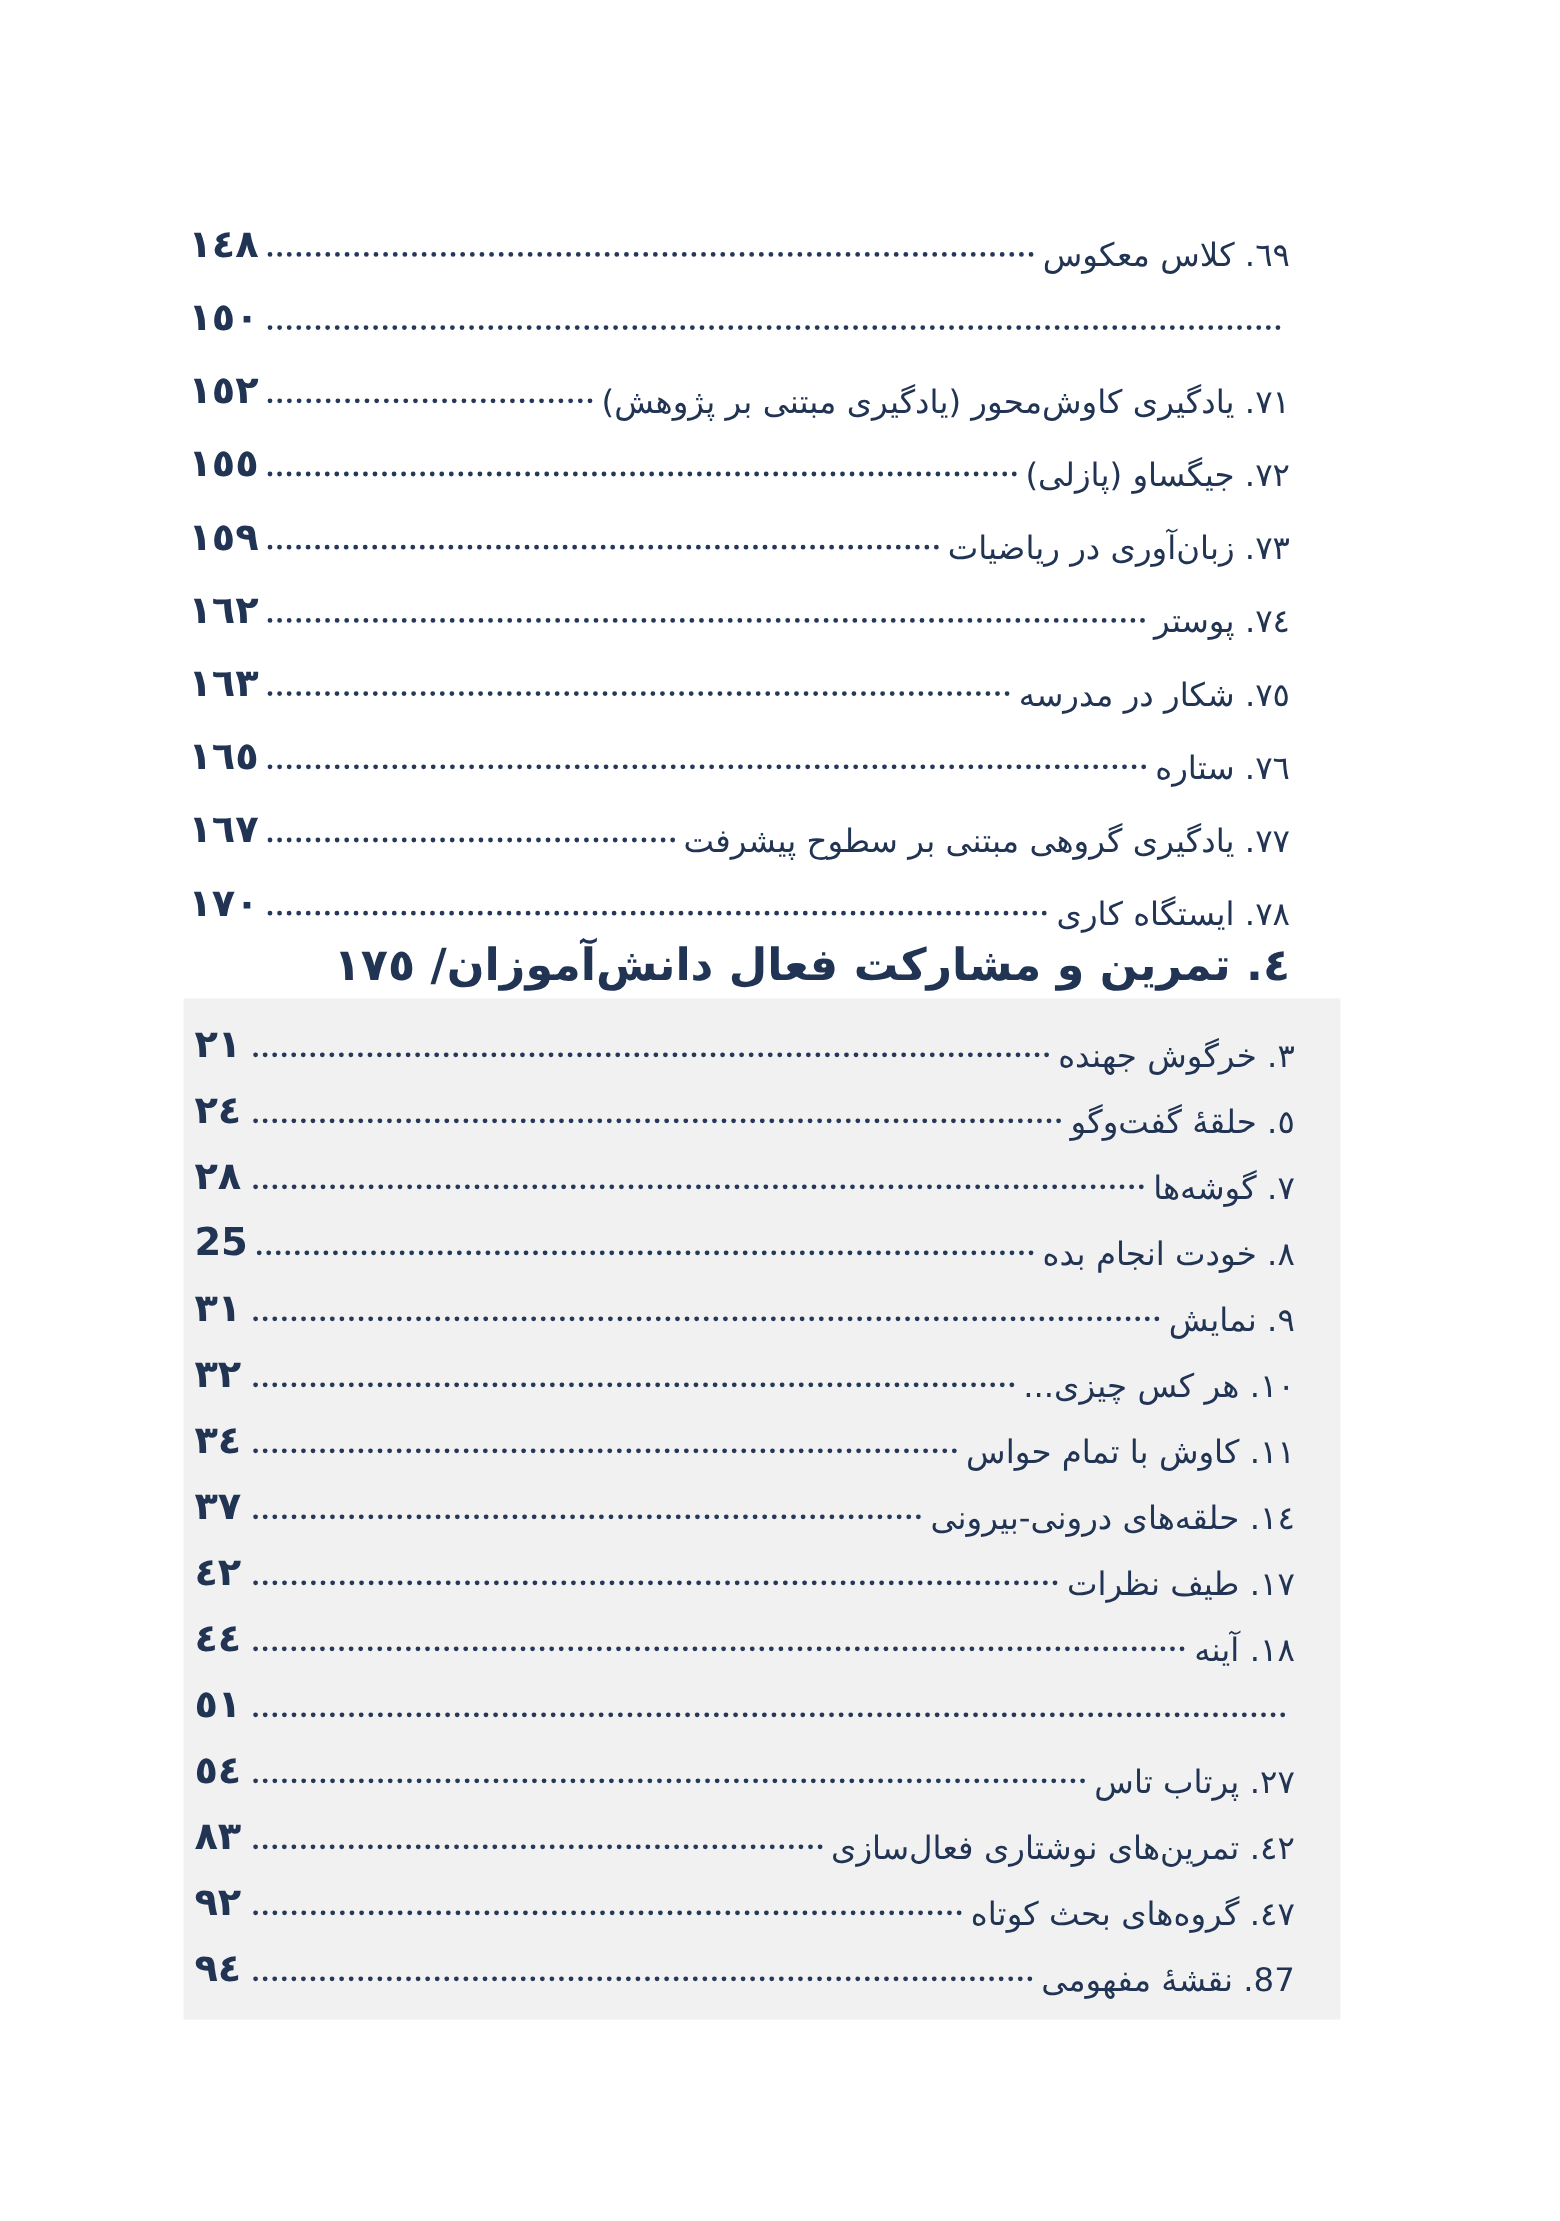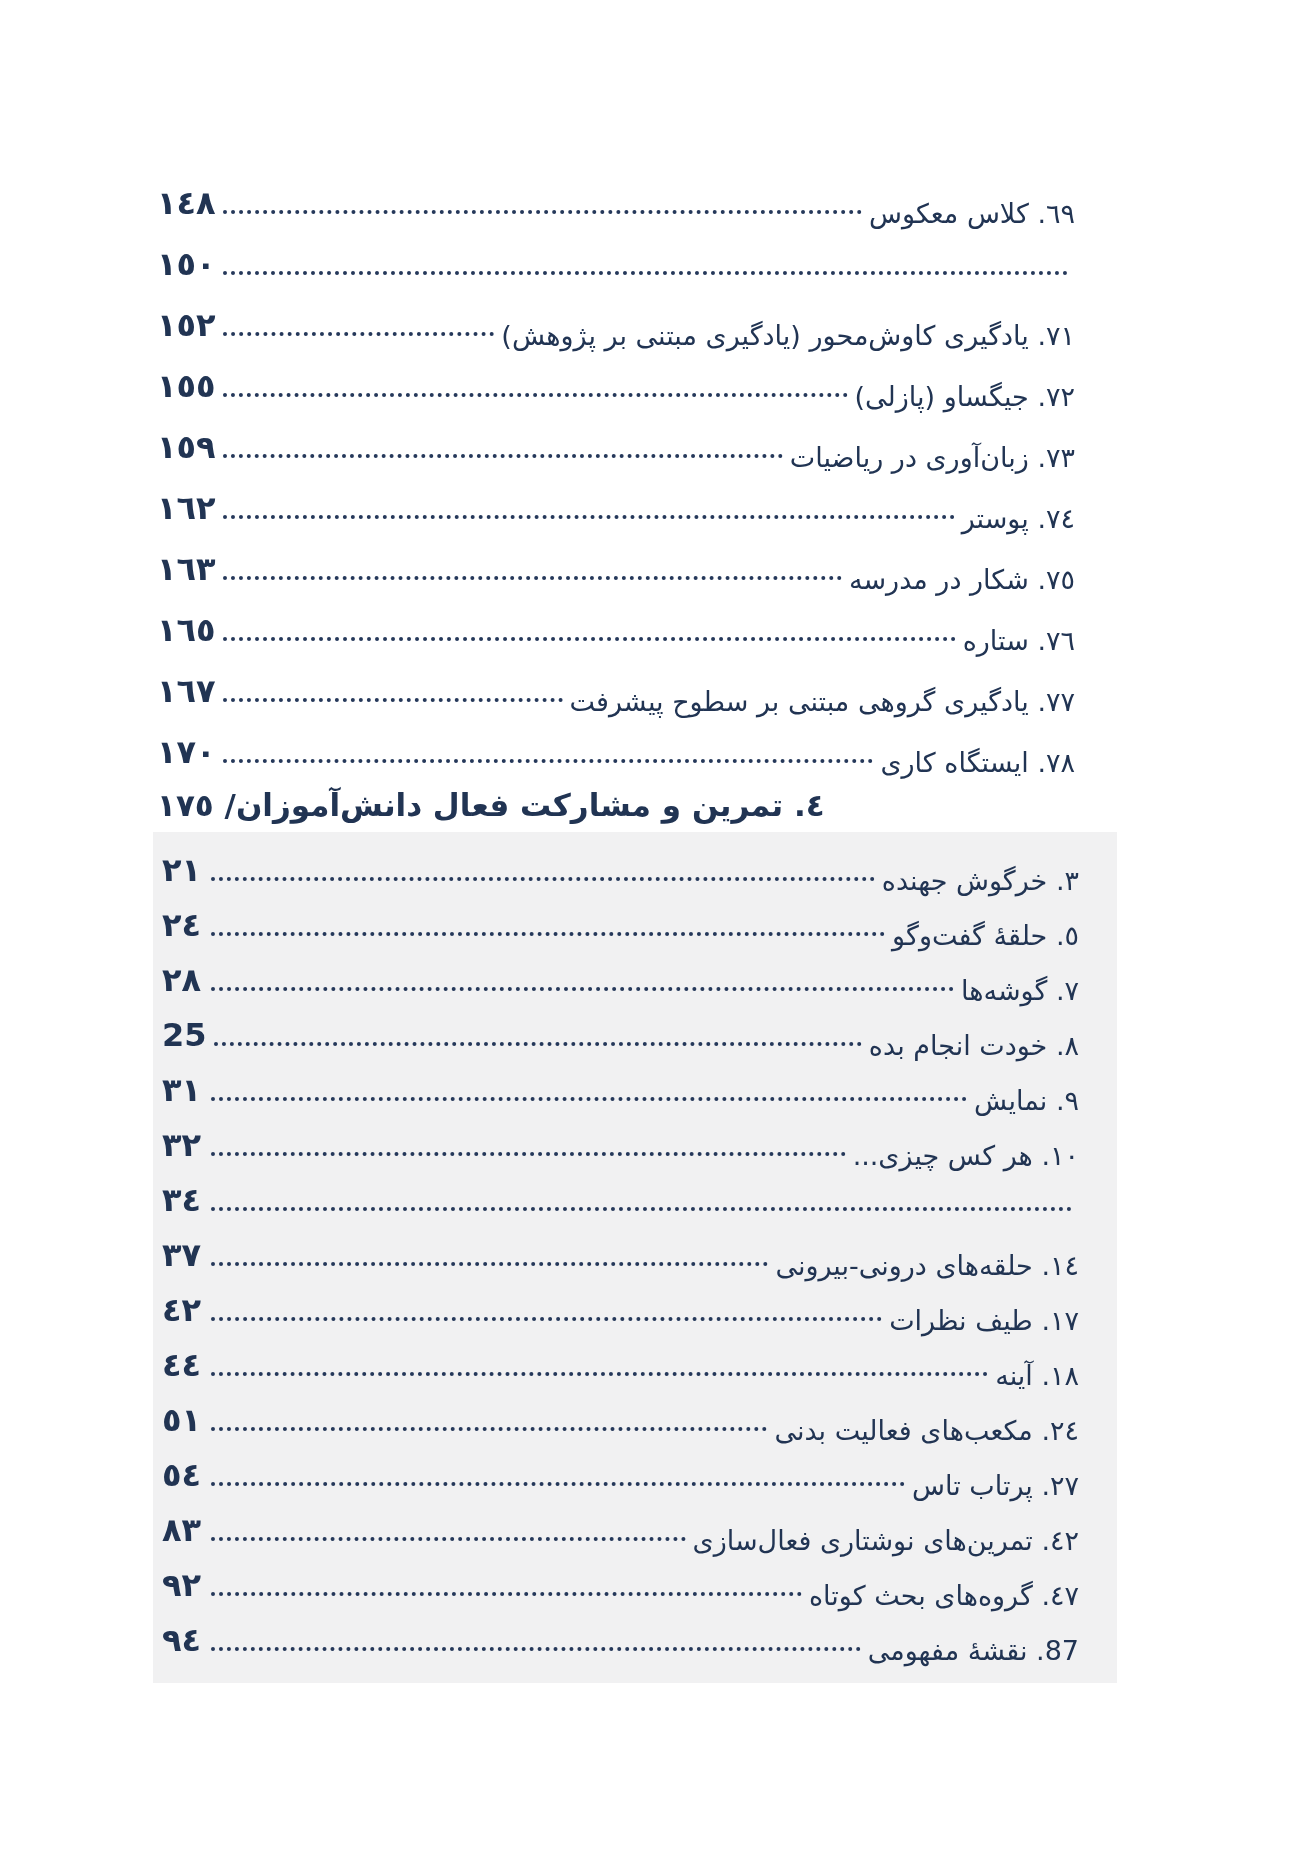--- a/index.html
+++ b/index.html
@@ -58,22 +58,22 @@
     white-space: nowrap;
     min-width: 42px;
     text-align: left;
   }
 
   .section-header {
     margin-right: 225px;
     margin-left: 157px;
     height: 46px;
     line-height: 46px;
-    text-align: left;
-    font-size: 31px;
+    text-align: right;
+    font-size: 37px;
     font-weight: bold;
   }
 
   .toc-list.highlight {
     background: #f1f1f2;
     margin-top: 4px;
     margin-right: 183px; 
     margin-left: 153px;  
     padding: 10px 38px 16px 9px;
   }
@@ -162,40 +162,40 @@
     <span class="toc-title">٩. نمایش</span>
     <span class="toc-leader"></span>
     <span class="toc-page">٣١</span>
   </div>
       <div class="toc-row">
     <span class="toc-title">١٠. هر کس چیزی...</span>
     <span class="toc-leader"></span>
     <span class="toc-page">٣٢</span>
   </div>
       <div class="toc-row">
+    <span class="toc-title">١١. کاوش با تمام حواس</span>
     <span class="toc-leader"></span>
     <span class="toc-page">٣٤</span>
   </div>
       <div class="toc-row">
     <span class="toc-title">١٤. حلقه‌های درونی-بیرونی</span>
     <span class="toc-leader"></span>
     <span class="toc-page">٣٧</span>
   </div>
       <div class="toc-row">
     <span class="toc-title">١٧. طیف نظرات</span>
     <span class="toc-leader"></span>
     <span class="toc-page">٤٢</span>
   </div>
       <div class="toc-row">
     <span class="toc-title">١٨. آینه</span>
     <span class="toc-leader"></span>
     <span class="toc-page">٤٤</span>
   </div>
       <div class="toc-row">
-    <span class="toc-title">٢٤. مکعب‌های فعالیت بدنی</span>
     <span class="toc-leader"></span>
     <span class="toc-page">٥١</span>
   </div>
       <div class="toc-row">
     <span class="toc-title">٢٧. پرتاب تاس</span>
     <span class="toc-leader"></span>
     <span class="toc-page">٥٤</span>
   </div>
       <div class="toc-row">
     <span class="toc-title">٤٢. تمرین‌های نوشتاری فعال‌سازی</span>

